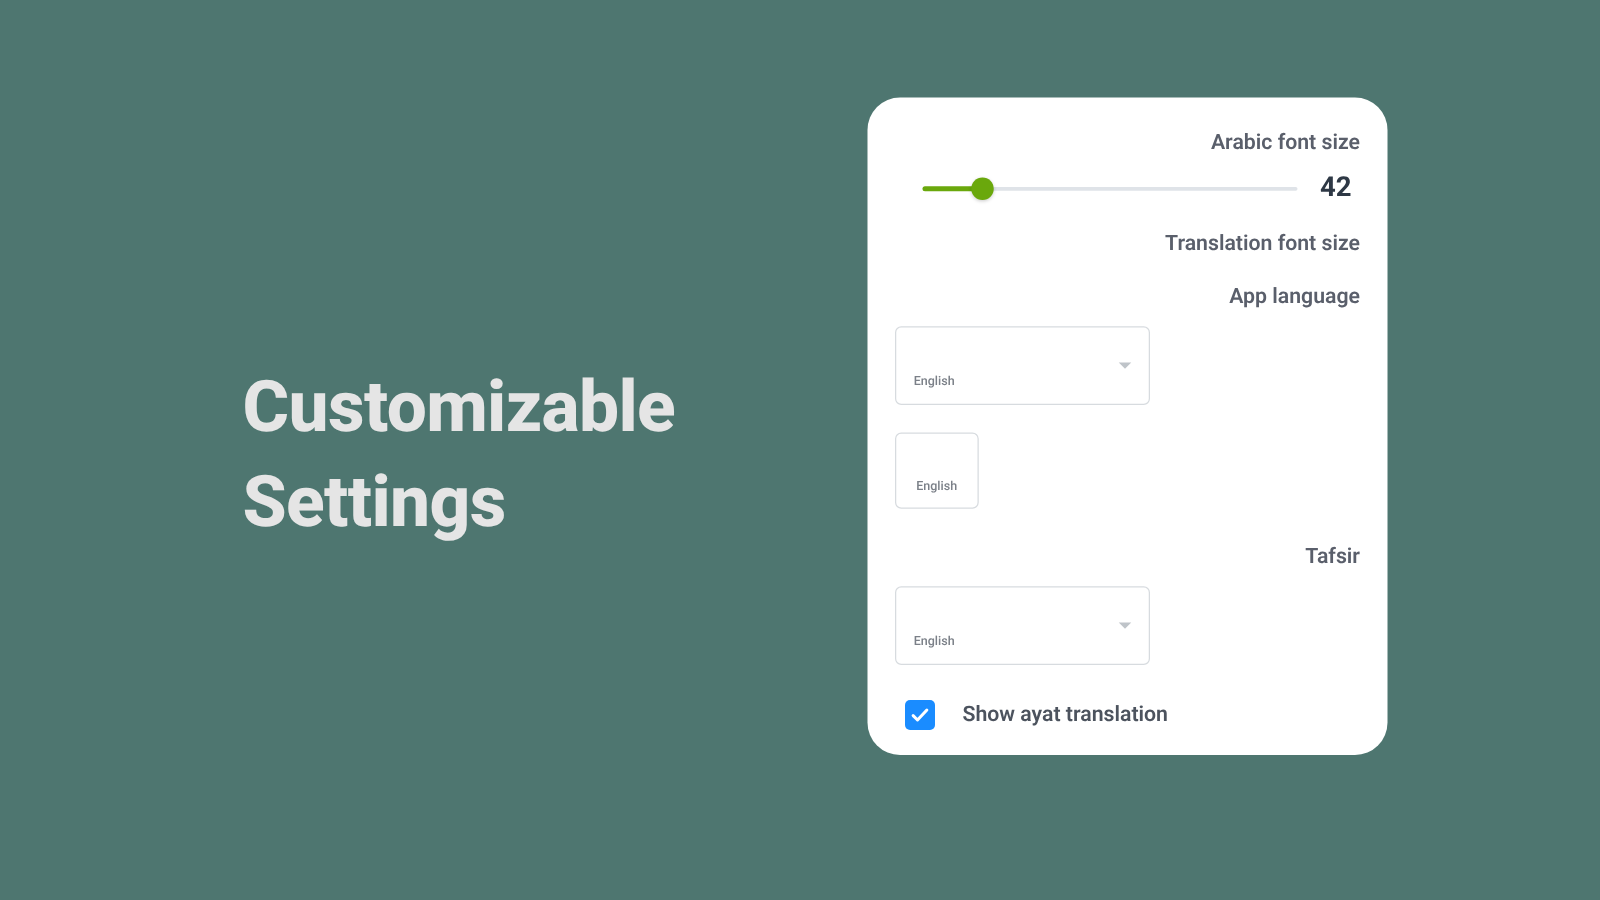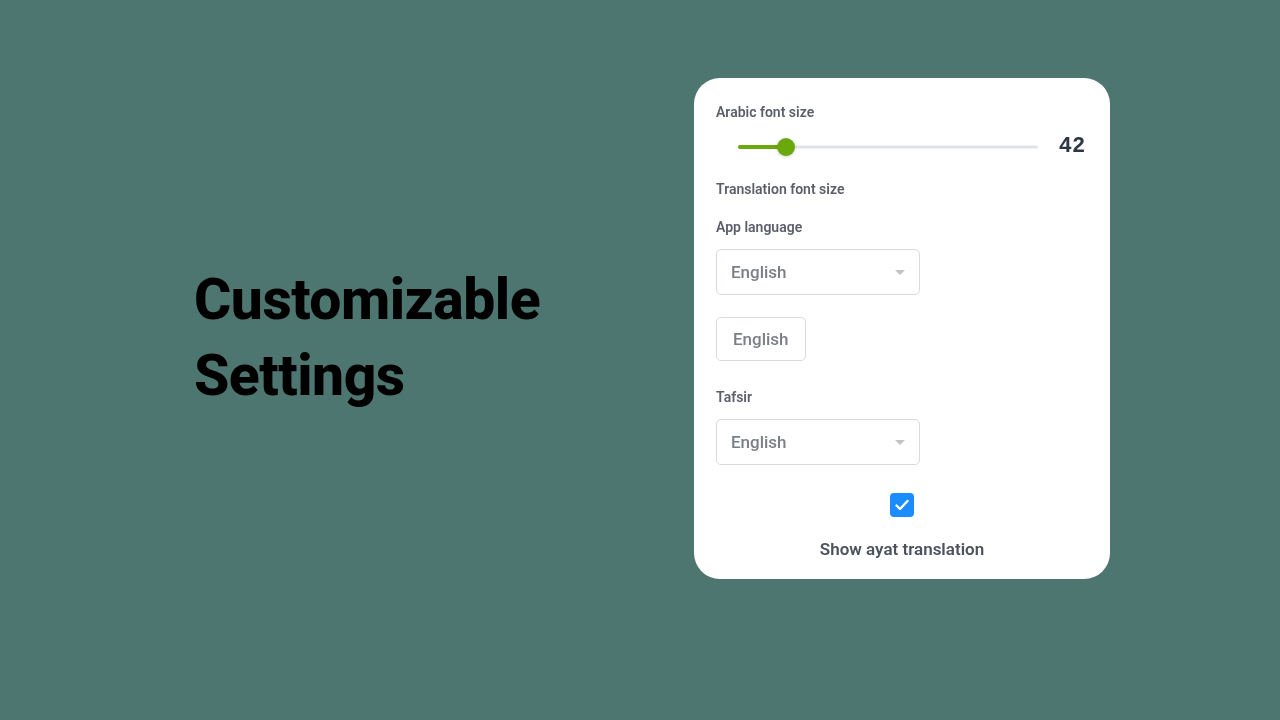--- a/index.html
+++ b/index.html
@@ -2,22 +2,22 @@
 <html><head>
 <meta charset="utf-8">
 <style>
   * { box-sizing: border-box; margin: 0; padding: 0; }
   html, body { width: 1280px; height: 720px; overflow: hidden; font-family: -apple-system, BlinkMacSystemFont, "Segoe UI", Roboto, "Helvetica Neue", Arial, sans-serif; }
   body { background: #4e7670; position: relative; }
 
   .heading {
     position: absolute;
     left: 194px;
-    top: 262px;
-    color: #000000;
+    top: 288px;
+    color: #e5e5e5;
     font-weight: 800;
     font-size: 57px;
     line-height: 1.33;
     letter-spacing: -0.5px;
   }
 
   .card {
     position: absolute;
     left: 694px;
     top: 78px;
@@ -26,22 +26,23 @@
     border-radius: 26px;
     padding: 26px 22px 20px 22px;
   }
 
   .section { margin-bottom: 22px; }
   .section:last-child { margin-bottom: 0; }
 
   .label {
     color: #5a5f6b;
     font-weight: 600;
-    font-size: 14px;
+    font-size: 17px;
     margin-bottom: 14px;
+    text-align: right;
   }
 
   .slider-row {
     display: flex;
     align-items: center;
     gap: 18px;
     padding-left: 22px;
   }
   .slider {
     position: relative;
@@ -71,54 +72,53 @@
     border-radius: 50%;
     background: #6aa80c;
     transform: translate(-50%, -50%);
     box-shadow: 0 1px 3px rgba(0,0,0,0.2);
   }
   .slider-value {
     color: #2e3845;
     font-weight: 700;
     font-size: 22px;
     min-width: 32px;
-    text-align: center;
-    font-family: Liberation Mono, monospace;
+    text-align: left;
   }
 
   .select {
     display: inline-flex;
     align-items: center;
     justify-content: space-between;
     border: 1px solid #d7dbdf;
     border-radius: 5px;
     padding: 12px 14px;
     min-width: 204px;
     cursor: pointer;
   }
   .select.small { min-width: 0; padding: 11px 16px; }
   .select-text {
     color: #7b8088;
-    font-size: 17px;
+    font-size: 10px;
     font-weight: 500;
+    margin-top: 26px;
   }
   .caret {
     width: 0; height: 0;
     border-left: 5px solid transparent;
     border-right: 5px solid transparent;
     border-top: 5px solid #bfc4c9;
     margin-left: 24px;
   }
 
   .checkbox-row {
     display: flex;
     align-items: center;
     gap: 22px;
     padding: 6px 8px 0 8px;
-    flex-direction: column;
   }
   .checkbox {
     width: 24px; height: 24px;
     border-radius: 4px;
     background: #1a8cff;
     display: flex;
     align-items: center;
     justify-content: center;
     cursor: pointer;
   }

